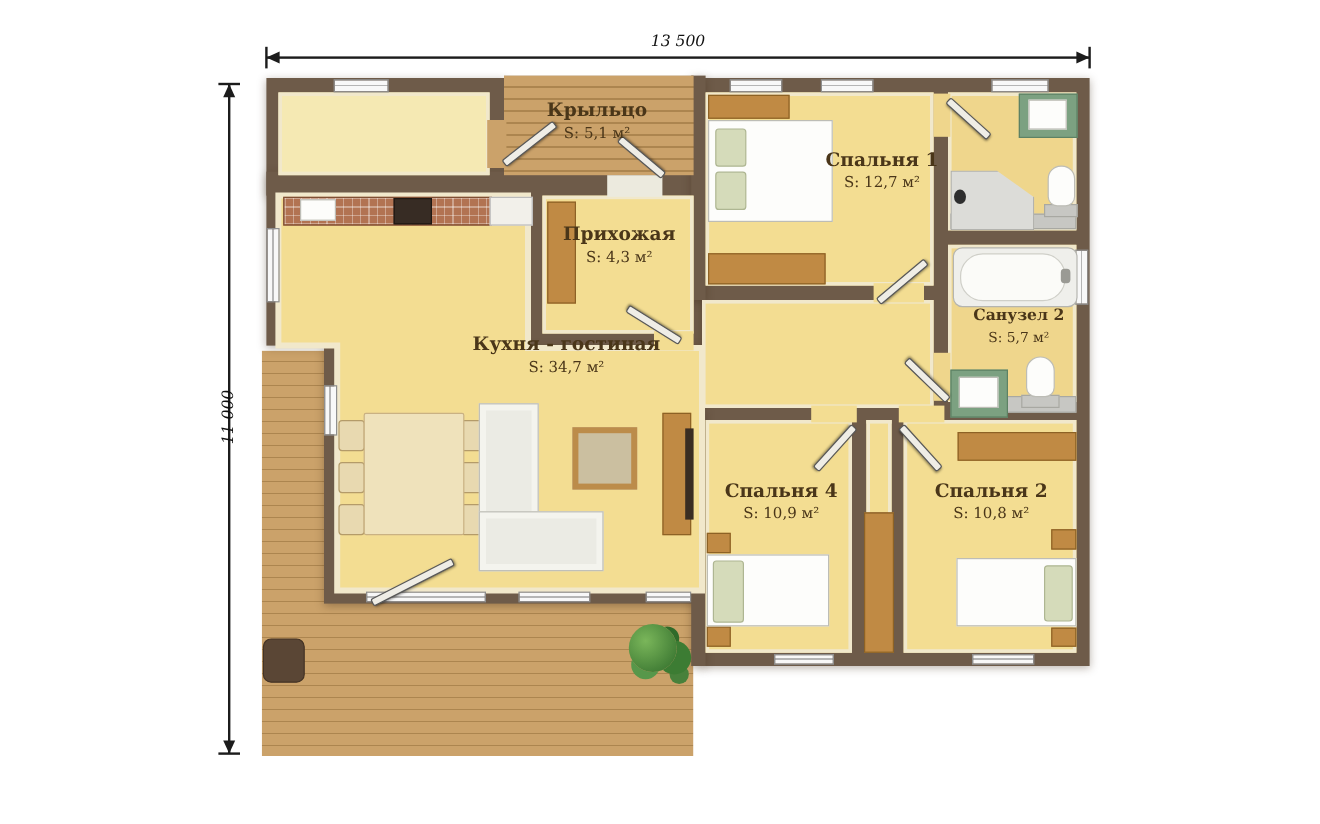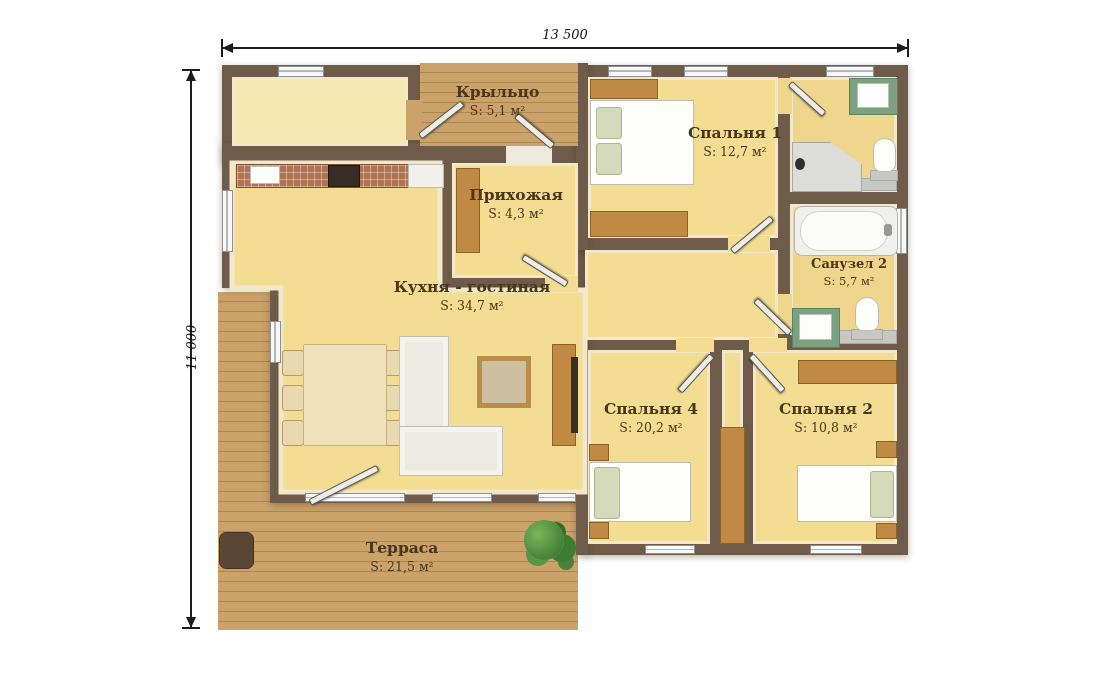--- a/index.html
+++ b/index.html
@@ -190,24 +190,20 @@
   <div class="room-label sm" style="left:795px;top:256px;width:108px">
     <div class="nm">Санузел 2</div>
     <div class="ar">S: 5,7 м²</div>
   </div>
   <div class="room-label" style="left:382px;top:277px;width:180px">
     <div class="nm">Кухня - гостиная</div>
     <div class="ar">S: 34,7 м²</div>
   </div>
   <div class="room-label" style="left:588px;top:399px;width:126px">
     <div class="nm">Спальня 4</div>
-    <div class="ar">S: 20,2 м²</div>
+    <div class="ar">S: 10,9 м²</div>
   </div>
   <div class="room-label" style="left:760px;top:399px;width:132px">
     <div class="nm">Спальня 2</div>
     <div class="ar">S: 10,8 м²</div>
   </div>
-  <div class="room-label" style="left:328px;top:538px;width:148px">
-    <div class="nm">Терраса</div>
-    <div class="ar">S: 21,5 м²</div>
-  </div>
 
 </div>
 
 </body></html>

